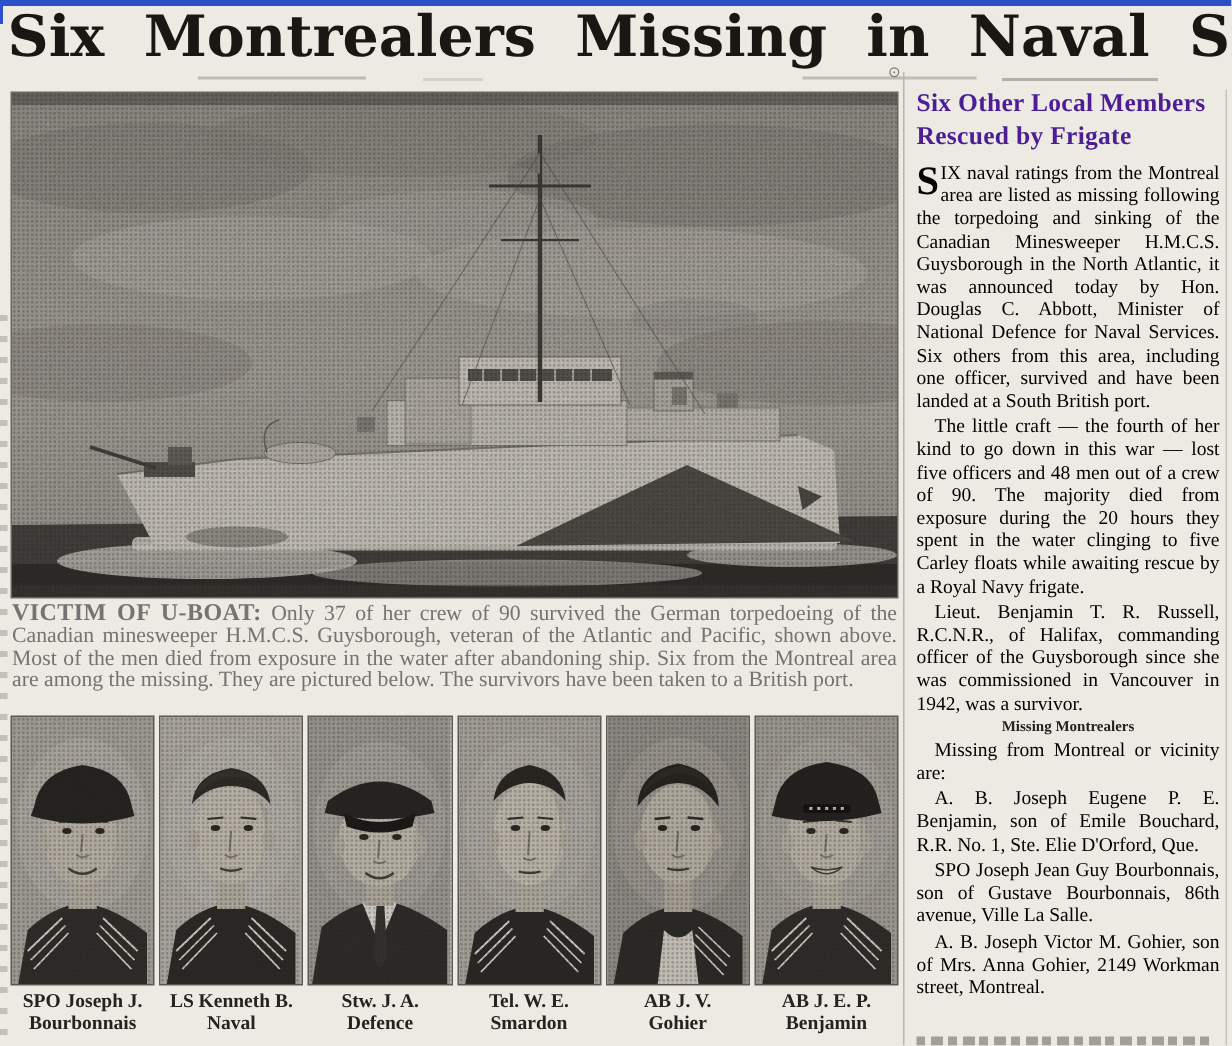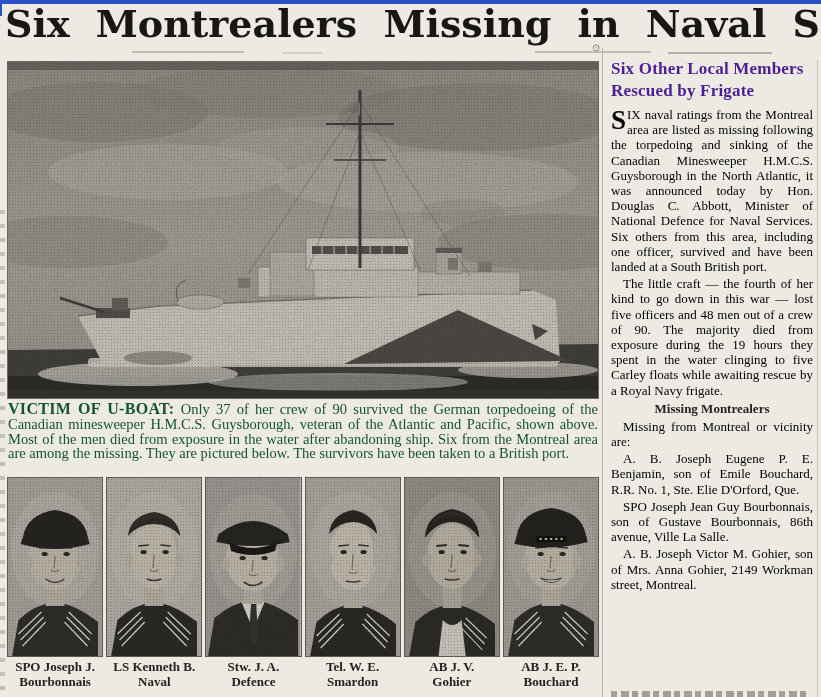--- a/index.html
+++ b/index.html
@@ -40,21 +40,21 @@
     position:absolute;left:0;top:0;width:590px;height:336px;margin:0;
     outline:1px solid #6a6660;overflow:hidden;background:#a6a29a;
   }
   .halftone::after{
     content:"";position:absolute;inset:0;pointer-events:none;
     background-image:radial-gradient(rgba(35,33,30,.25) .8px, transparent 1px);
     background-size:3px 3px;
   }
   .caption{
     position:absolute;left:0;top:340px;width:590px;margin:0;
-    font-size:14.5px;line-height:14.8px;text-align:justify;color:#14532d;
+    font-size:14.5px;line-height:14.8px;text-align:justify;color:#737373;
   }
   .caption b{font-size:16px;letter-spacing:.3px;}
 
   .portraits{
     position:absolute;left:0;top:416px;width:590px;height:178px;
     display:flex;gap:5px;
   }
   .portrait{
     position:relative;margin:0;flex:1 1 0;height:178px;
     outline:1px solid #5c5954;overflow:visible;
@@ -84,21 +84,21 @@
     text-align:justify;color:#000000;
   }
   .right-col p.indent{text-indent:12px;}
   .right-col p.lead{margin-top:6px;}
   .right-col p.lead::first-letter{
     font-size:27px;font-weight:bold;float:left;line-height:22px;
     padding:2px 1px 0 0;
   }
   h3.subhead{
     margin:3px 0 2px 0;text-align:center;
-    font-size:13px;font-weight:bold;color:#25231f;
+    font-size:10px;font-weight:bold;color:#25231f;
   }
   .cutoff-strip{
     position:absolute;left:611px;top:691px;width:198px;height:6px;opacity:.5;overflow:hidden;
     background:repeating-linear-gradient(90deg,#57544e 0 6px,transparent 6px 10px,#57544e 10px 18px,transparent 18px 21px);
   }
 </style>
 </head>
 <body>
 
 <svg width="0" height="0" style="position:absolute" aria-hidden="true">
@@ -396,38 +396,39 @@
               <rect x="34" y="60" width="2" height="2"></rect>
               <rect x="39" y="60" width="2" height="2"></rect>
               <rect x="44" y="60" width="2" height="2"></rect>
               <rect x="49" y="60" width="2" height="2"></rect>
               <rect x="54" y="60" width="2" height="2"></rect>
             </g>
           <rect width="90" height="178" filter="url(#noise)" opacity=".25"></rect>
         </svg>
         <figcaption>
             <span>AB J. E. P.</span>
-            <span>Bouchard</span>
+            <span>Benjamin</span>
           </figcaption>
       </figure>
 
     </div>
   </section>
 
   <div class="col-divider"></div>
   <div class="right-edge-line"></div>
 
   <aside class="right-col">
     <div class="subrule"></div>
     <h2 class="article-headline">
       <span>Six Other Local Members</span>
       <span>Rescued by Frigate</span>
     </h2>
     <p class="lead">SIX naval ratings from the Montreal area are listed as missing following the torpedoing and sinking of the Canadian Minesweeper H.M.C.S. Guysborough in the North Atlantic, it was announced today by Hon. Douglas C. Abbott, Minister of National Defence for Naval Services. Six others from this area, including one officer, survived and have been landed at a South British port.</p>
-    <p class="indent">The little craft — the fourth of her kind to go down in this war — lost five officers and 48 men out of a crew of 90. The majority died from exposure during the 19 hours they spent in the water clinging to five Carley floats while awaiting rescue by a Royal Navy frigate.</p>
+    <p class="indent">The little craft — the fourth of her kind to go down in this war — lost five officers and 48 men out of a crew of 90. The majority died from exposure during the 20 hours they spent in the water clinging to five Carley floats while awaiting rescue by a Royal Navy frigate.</p>
+    <p class="indent">Lieut. Benjamin T. R. Russell, R.C.N.R., of Halifax, commanding officer of the Guysborough since she was commissioned in Vancouver in 1942, was a survivor.</p>
     <h3 class="subhead">Missing Montrealers</h3>
     <p class="indent">Missing from Montreal or vicinity are:</p>
     <p class="indent">A. B. Joseph Eugene P. E. Benjamin, son of Emile Bouchard, R.R. No. 1, Ste. Elie D'Orford, Que.</p>
     <p class="indent">SPO Joseph Jean Guy Bourbonnais, son of Gustave Bourbonnais, 86th avenue, Ville La Salle.</p>
     <p class="indent">A. B. Joseph Victor M. Gohier, son of Mrs. Anna Gohier, 2149 Workman street, Montreal.</p>
   </aside>
   <div class="cutoff-strip"></div>
 
 </div>
 

